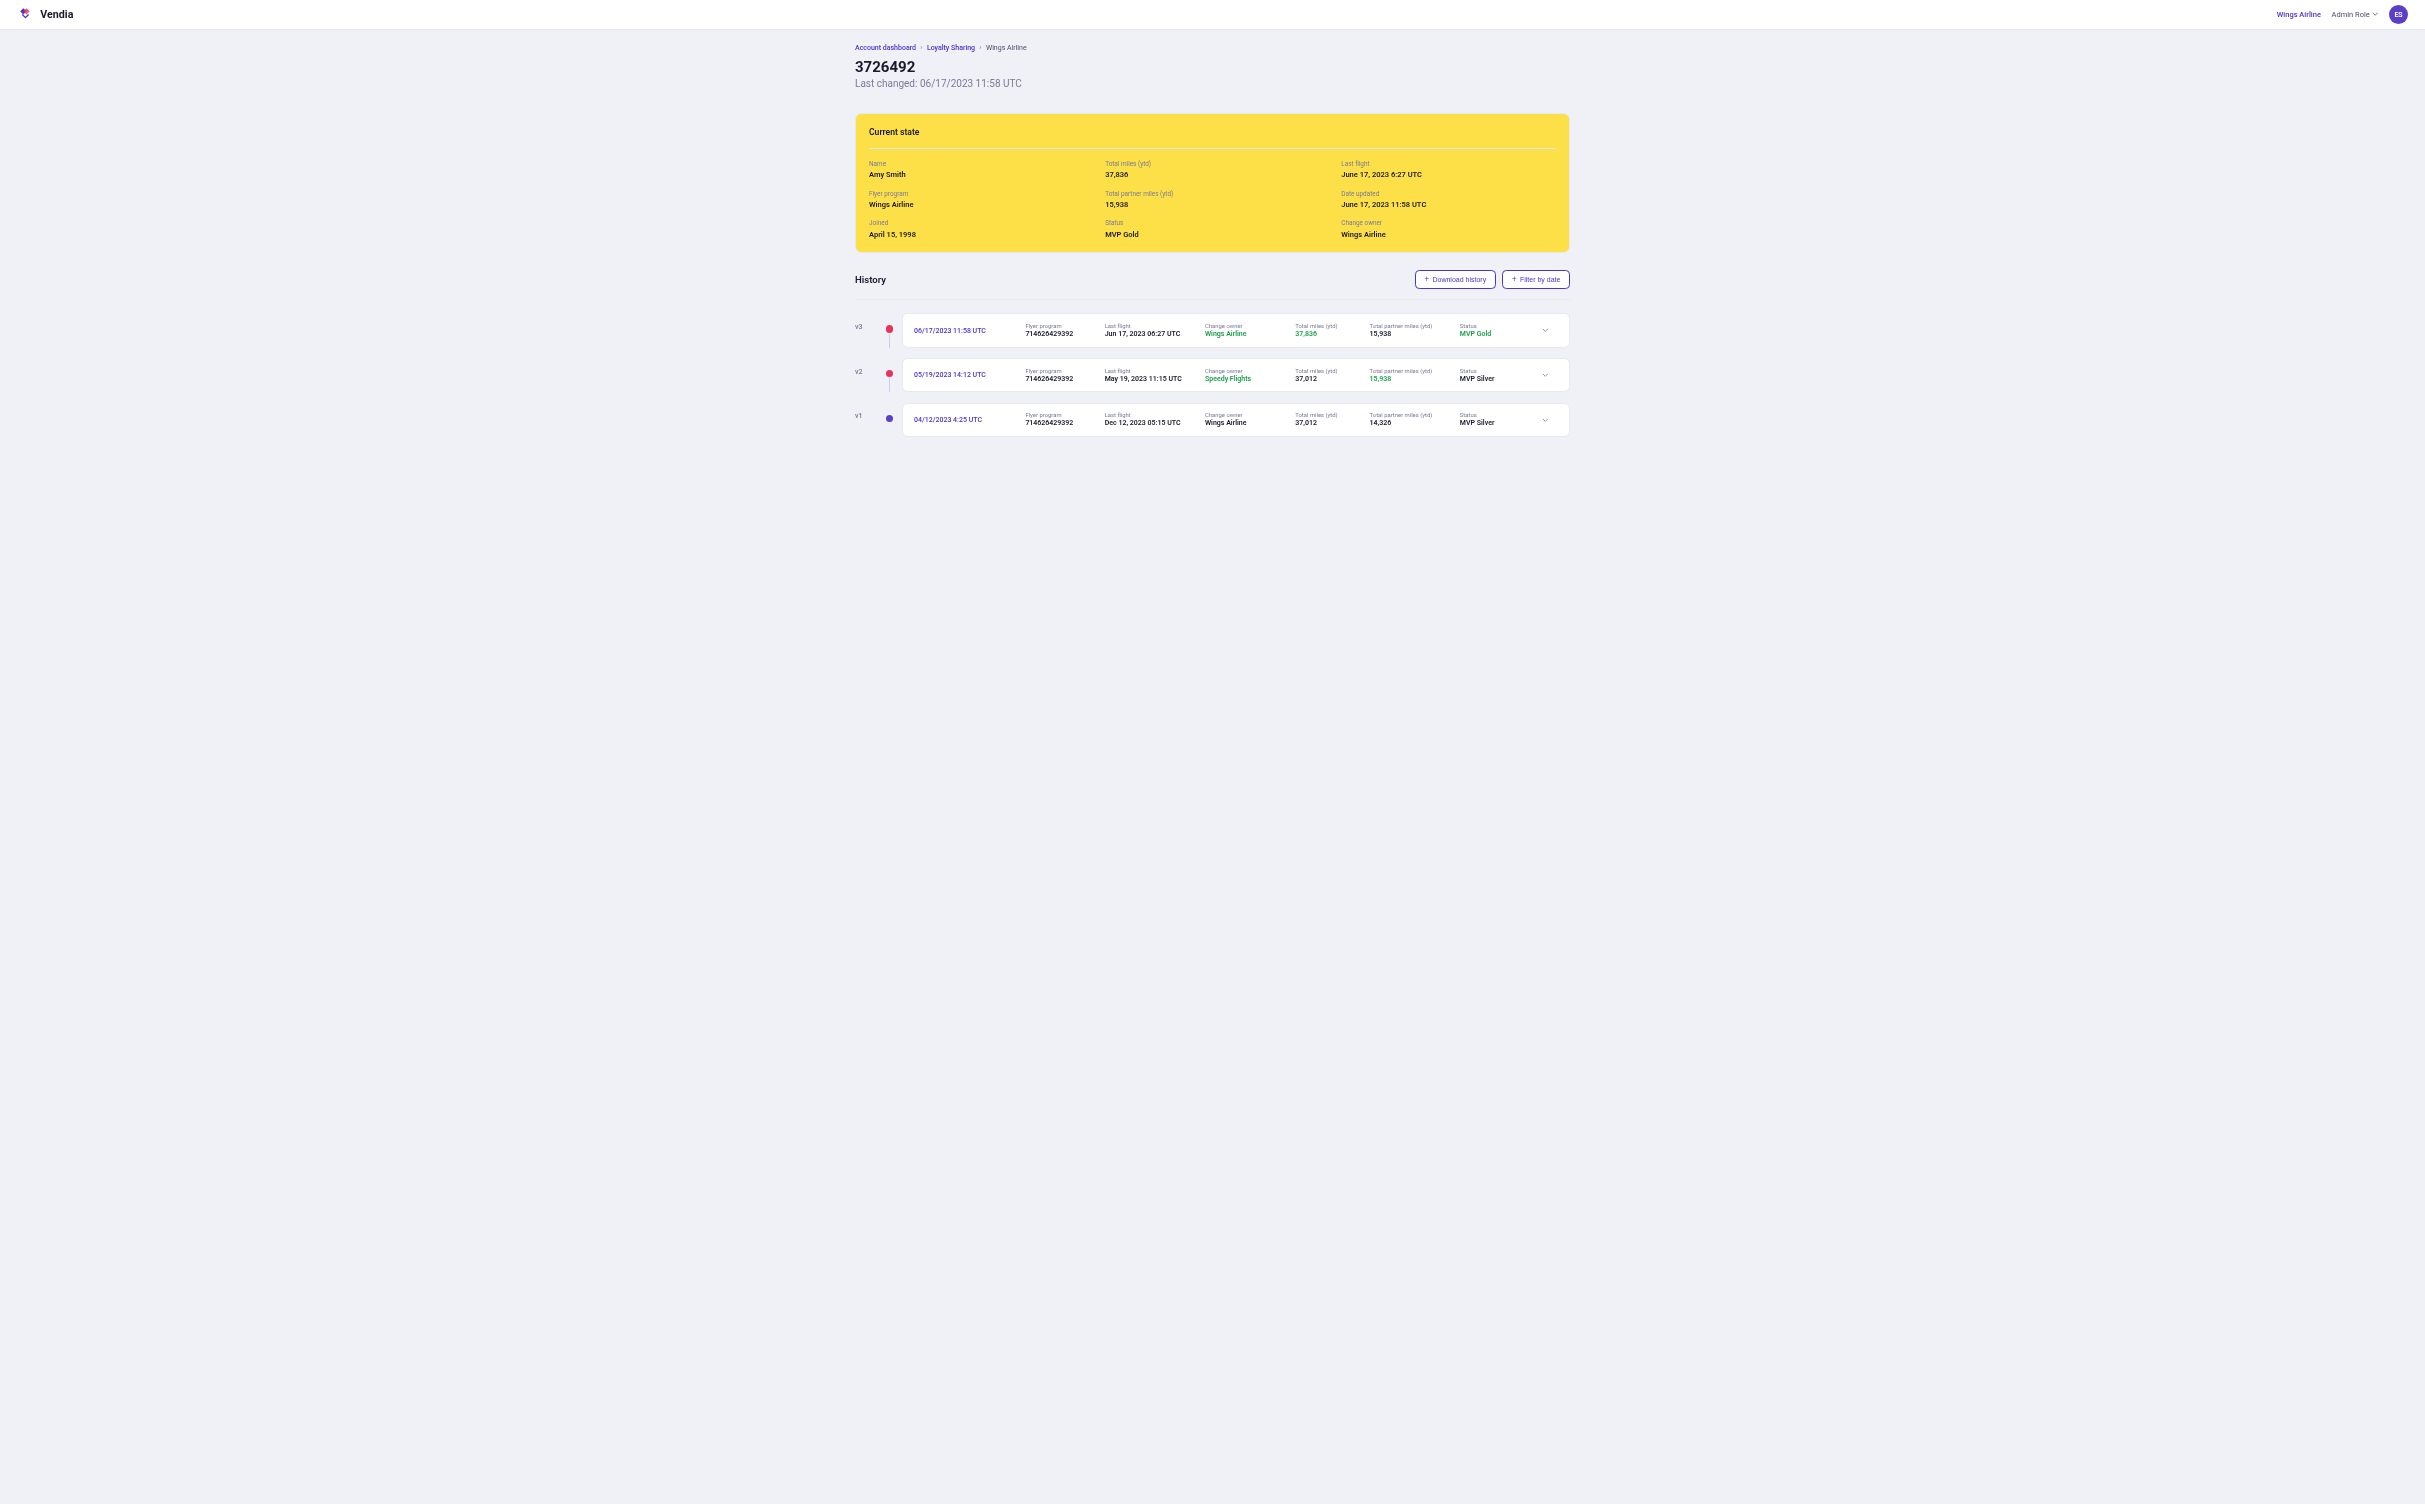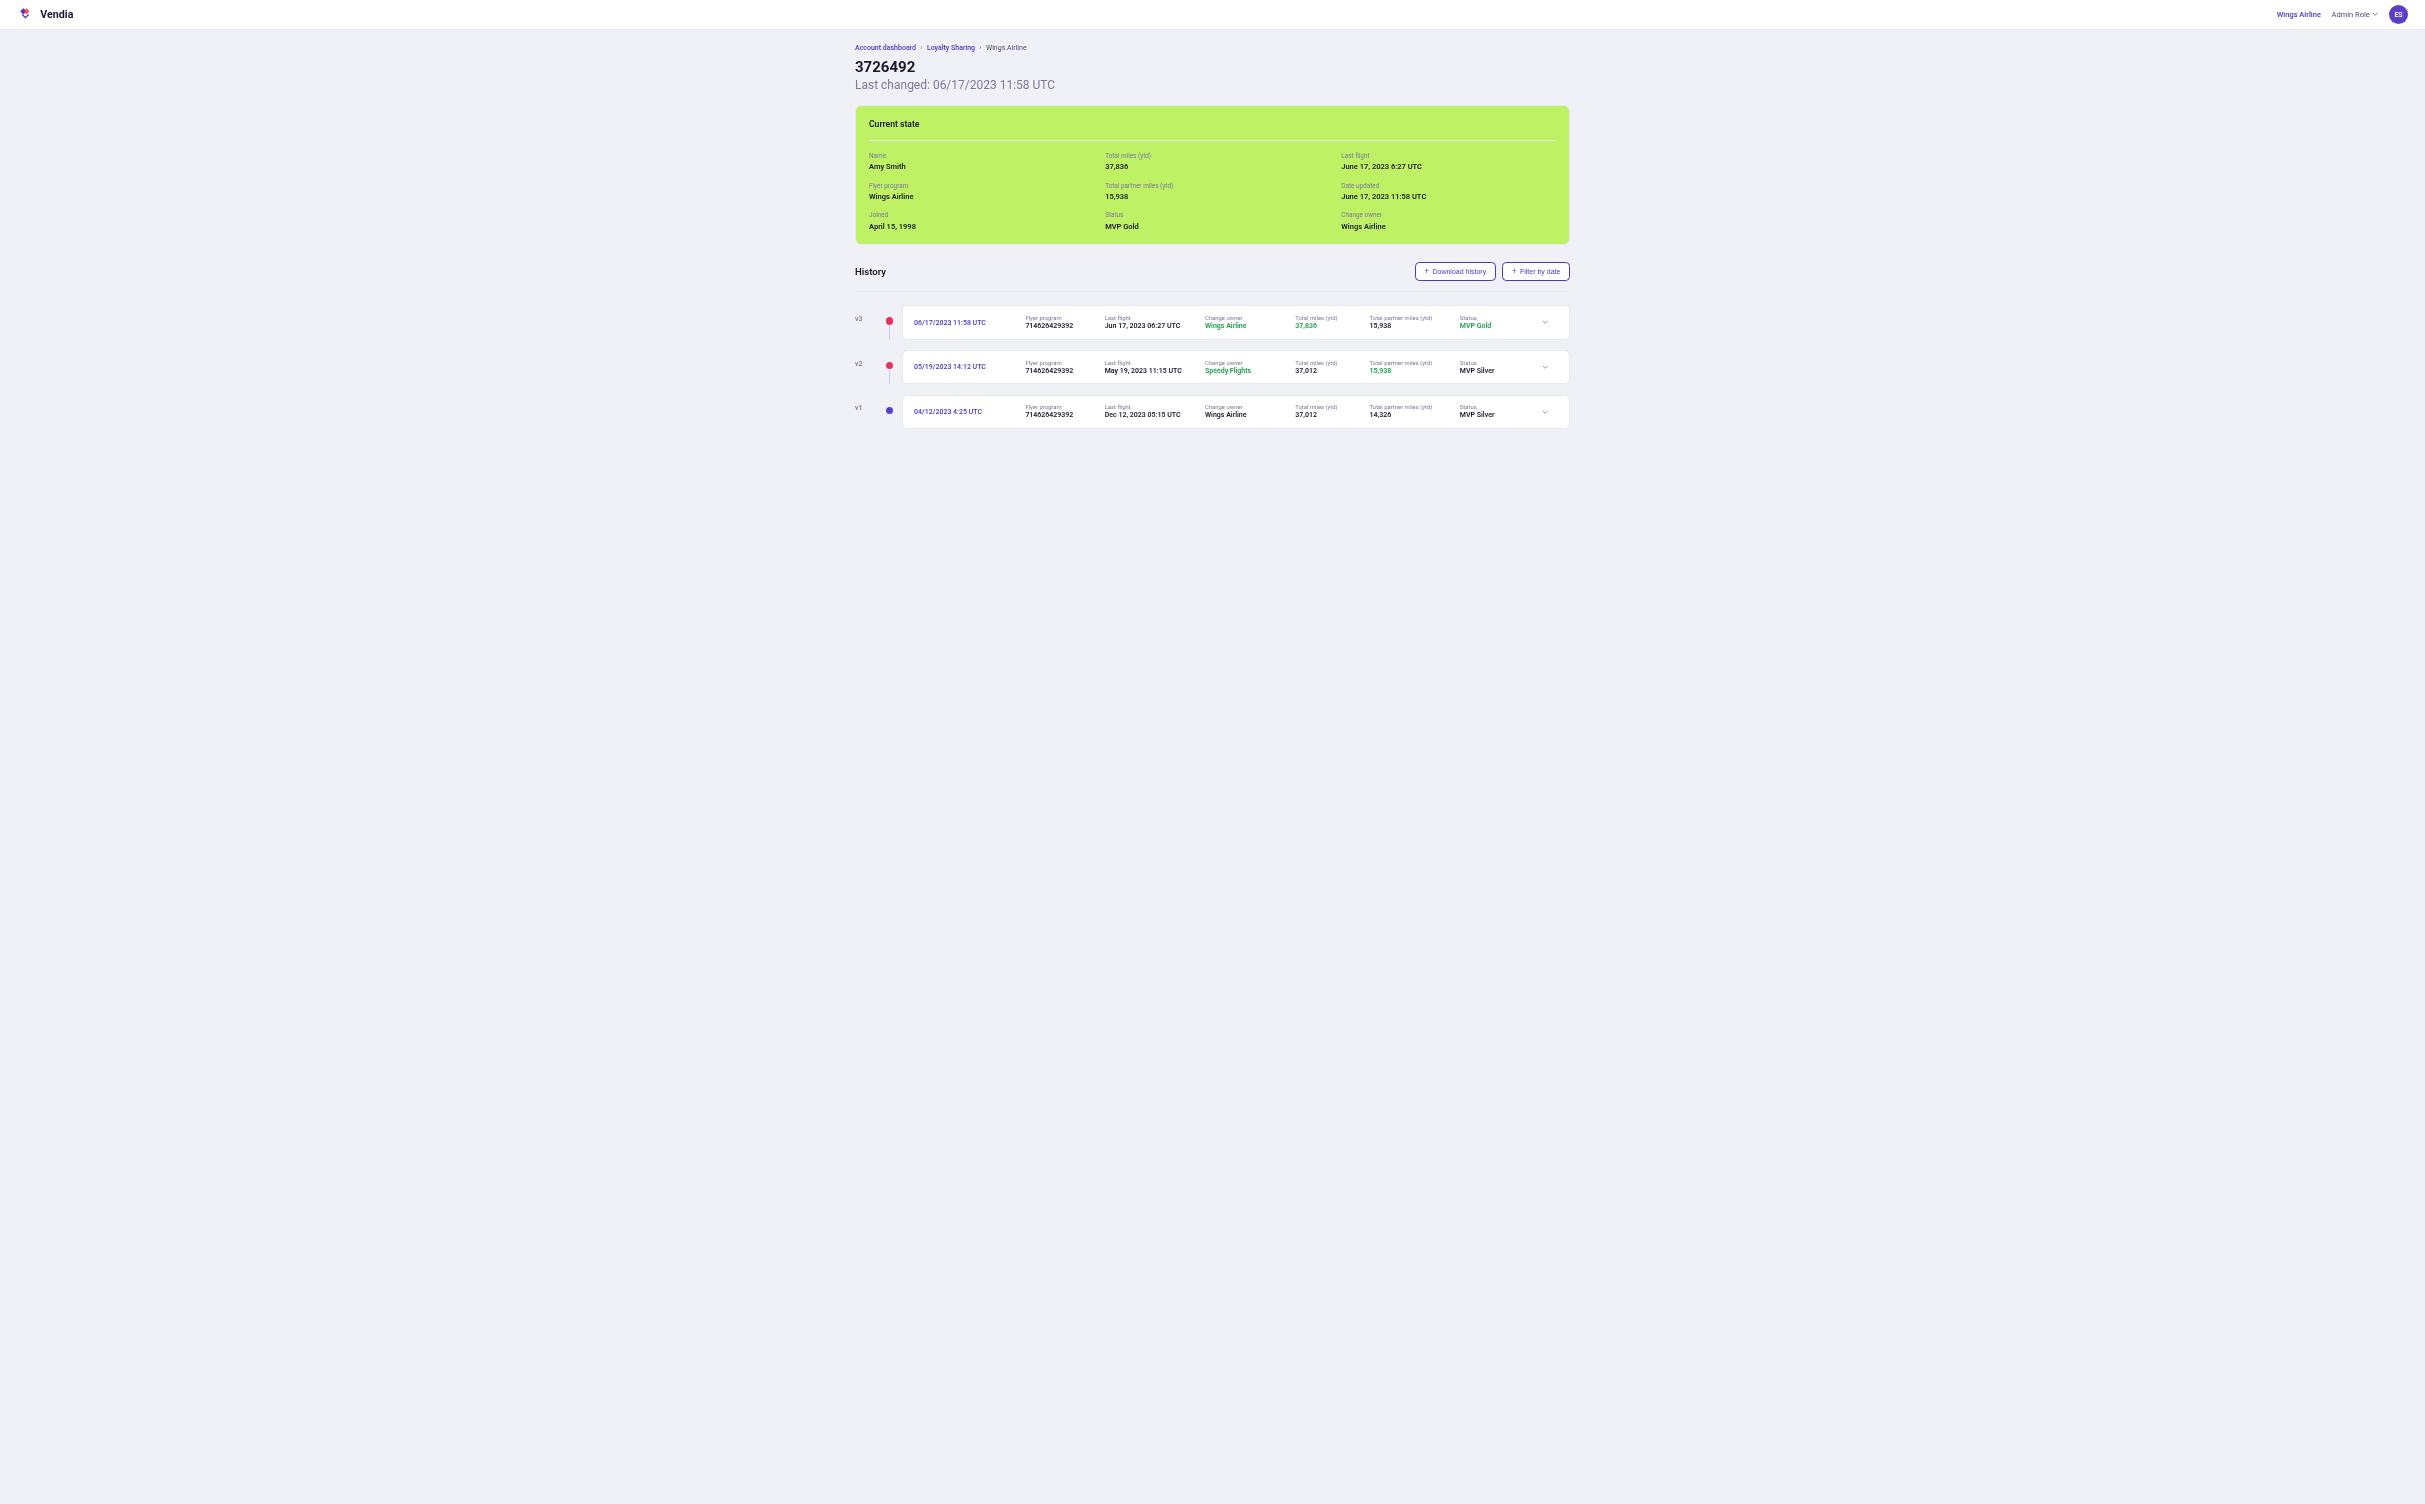--- a/index.html
+++ b/index.html
@@ -97,28 +97,28 @@
     }
 
     
     .page-title {
       font-size: 15px;
       font-weight: 700;
       color: #1a1a2e;
       margin-bottom: 2.1px;
     }
     .page-subtitle {
-      font-size: 12px;
+      font-size: 10px;
       color: #7a7a9a;
-      margin-bottom: 13px;
+      margin-bottom: 24px;
     }
 
     
     .card {
-      background: #bef264;
+      background: #fde047;
       border-radius: 6.4px;
       border: 0.5px solid #e8e8f0;
       padding: 13px;
       margin-bottom: 17px;
     }
     .card-title {
       font-size: 8.6px;
       font-weight: 600;
       color: #1a1a2e;
       margin-bottom: 10.7px;

